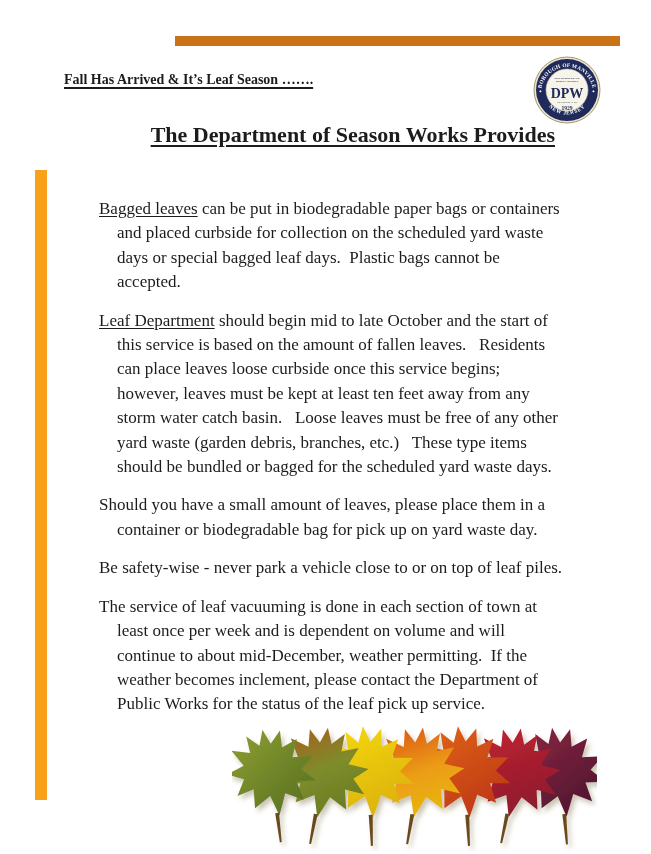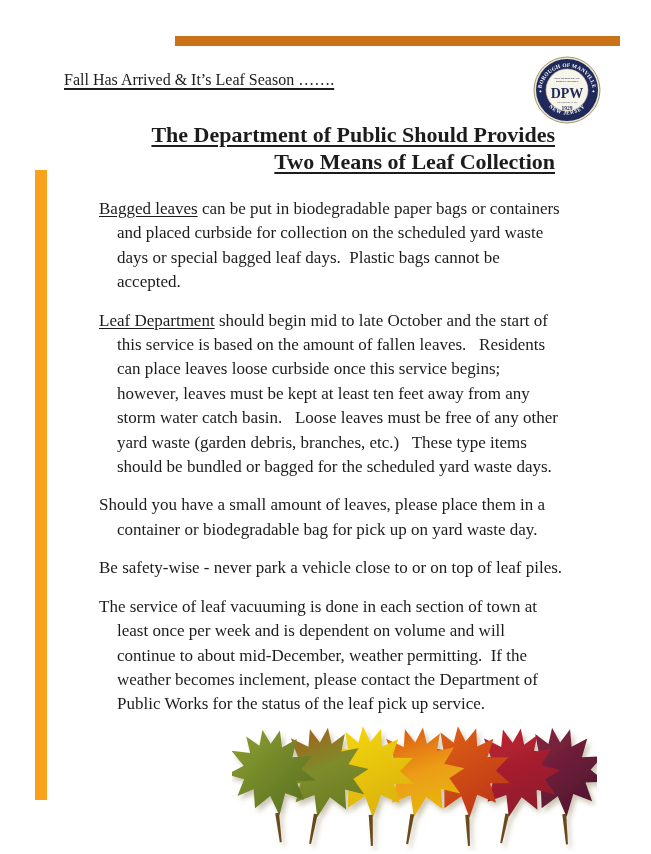--- a/index.html
+++ b/index.html
@@ -13,21 +13,21 @@
   .top-bar{
     position:absolute;left:175px;top:36px;width:445px;height:10px;
     background:#c9721a;
   }
   .left-bar{
     position:absolute;left:35px;top:170px;width:12px;height:630px;
     background:#f9a11b;
   }
   .doc-title{
     position:absolute;left:64px;top:66px;
-    font-size:16px;font-weight:normal;line-height:28px;
+    font-size:14px;font-weight:bold;line-height:28px;
     text-decoration:underline;
     text-decoration-thickness:2px;
     text-underline-offset:3px;
     white-space:nowrap;
   }
   .heading{
     position:absolute;left:85px;top:121px;width:470px;
     text-align:right;
     font-size:22px;font-weight:bold;line-height:27px;
   }
@@ -83,22 +83,21 @@
   <text x="5.5" y="36.5" font-size="4.5" fill="#ffffff">✦</text>
   <text x="58.5" y="36.5" font-size="4.5" fill="#ffffff">✦</text>
   <text x="34" y="23" font-size="2.9" font-weight="bold" fill="#1f2a5a" text-anchor="middle">DEPARTMENT OF</text>
   <text x="34" y="26.3" font-size="2.9" font-weight="bold" fill="#1f2a5a" text-anchor="middle">PUBLIC WORKS</text>
   <text x="34" y="41.5" font-size="14" font-weight="bold" fill="#1f2a5a" text-anchor="middle" font-family="'Liberation Serif',serif">DPW</text>
   <text x="34" y="47" font-size="2.7" fill="#1f2a5a" text-anchor="middle">INCORPORATED</text>
   <text x="34" y="53.5" font-size="5.6" font-weight="bold" fill="#1f2a5a" text-anchor="middle">1929</text>
 </svg>
 
 <div class="heading">
-  <div><span>The Department of Public Should Provides</span></div>
-  <div><span>Two Means of Leaf Collection</span></div>
+  <div><span>The Department of Season Works Provides</span></div>
 </div>
 
 <div class="body-text">
   <p class="para"><span class="lead">Bagged leaves</span><span> can be put in biodegradable paper bags or containers
 and placed curbside for collection on the scheduled yard waste
 days or special bagged leaf days.  Plastic bags cannot be
 accepted.</span></p>
   <p class="para"><span class="lead">Leaf Department</span><span> should begin mid to late October and the start of
 this service is based on the amount of fallen leaves.   Residents
 can place leaves loose curbside once this service begins;

